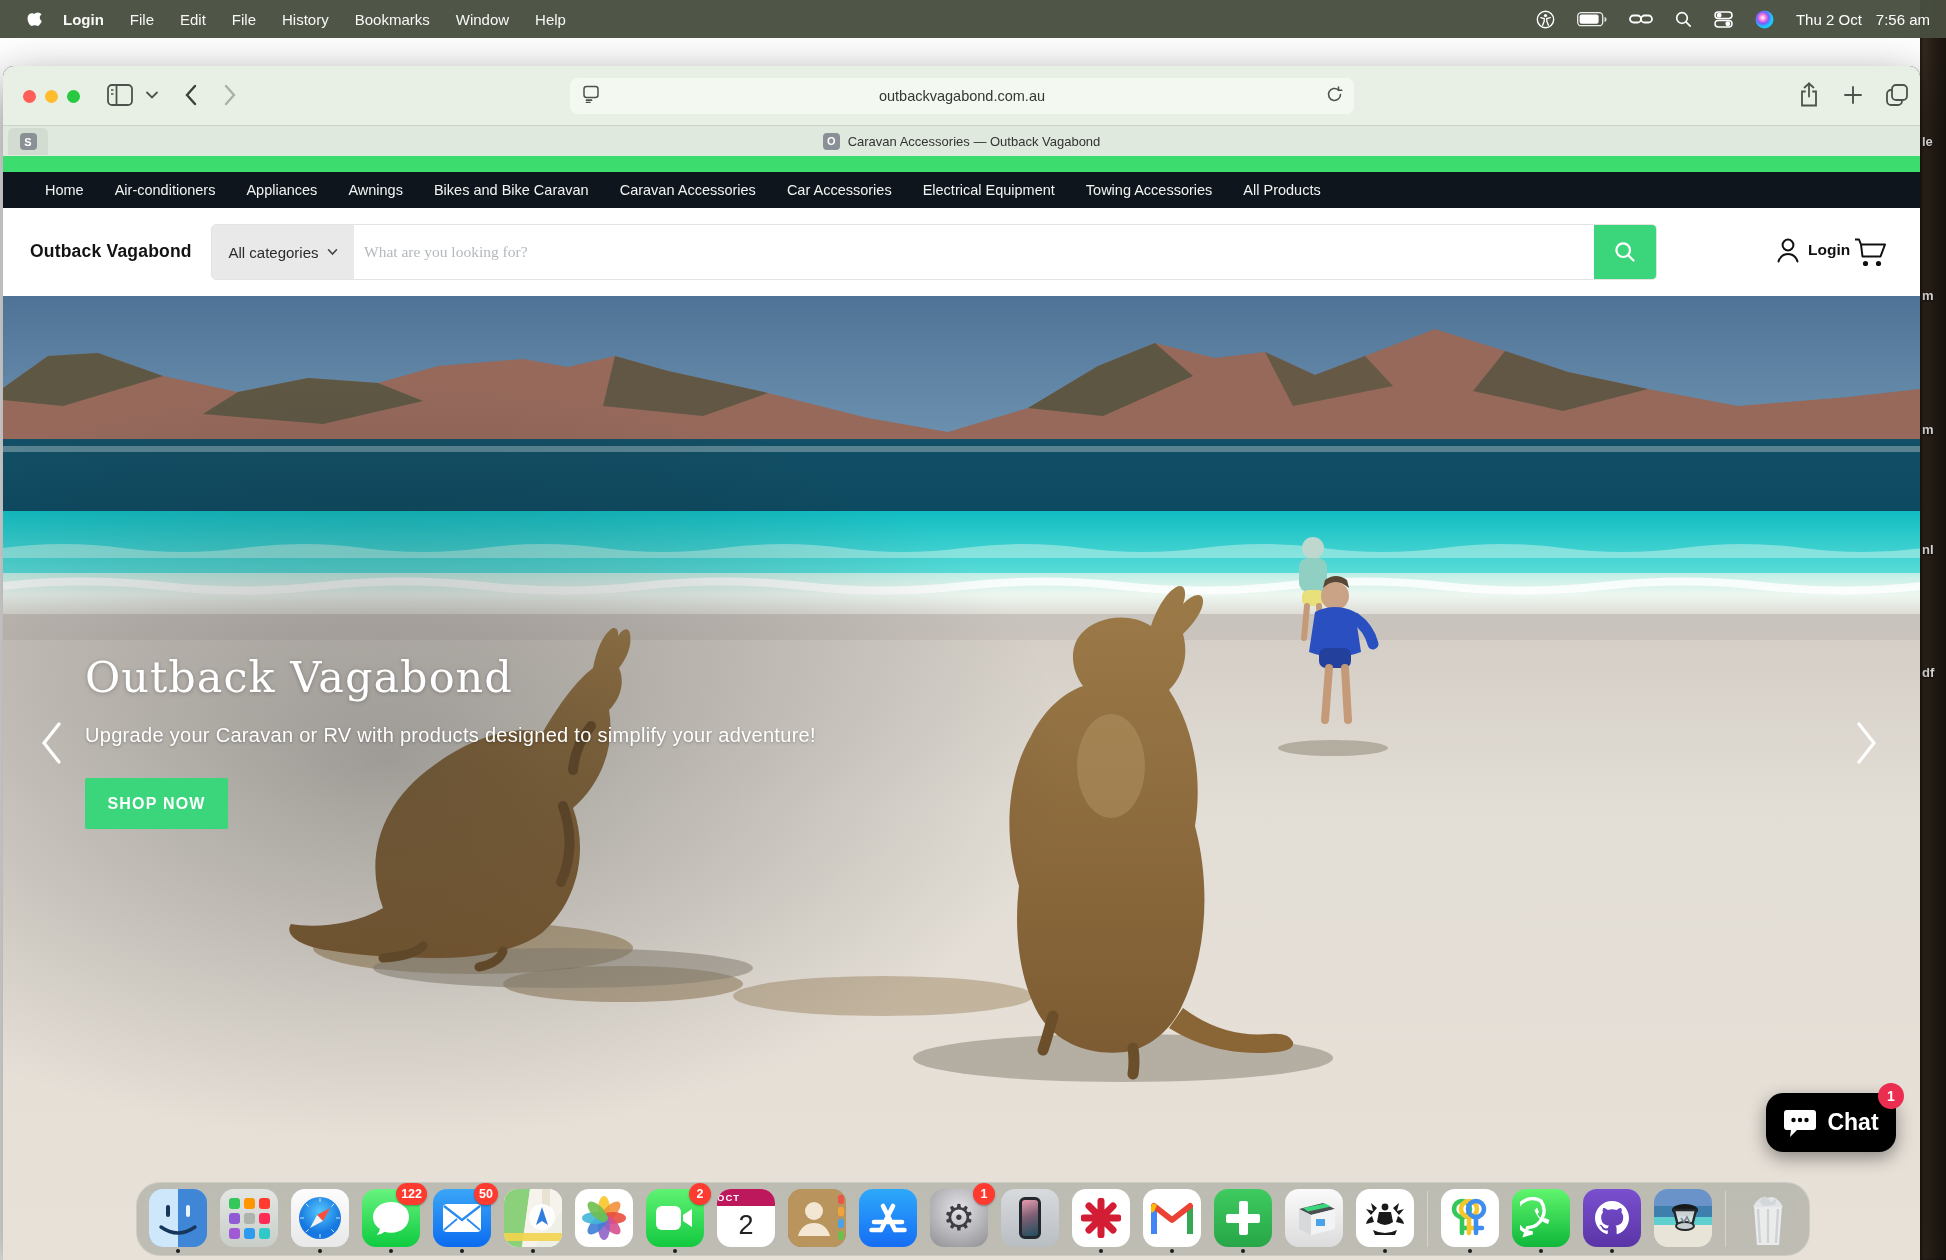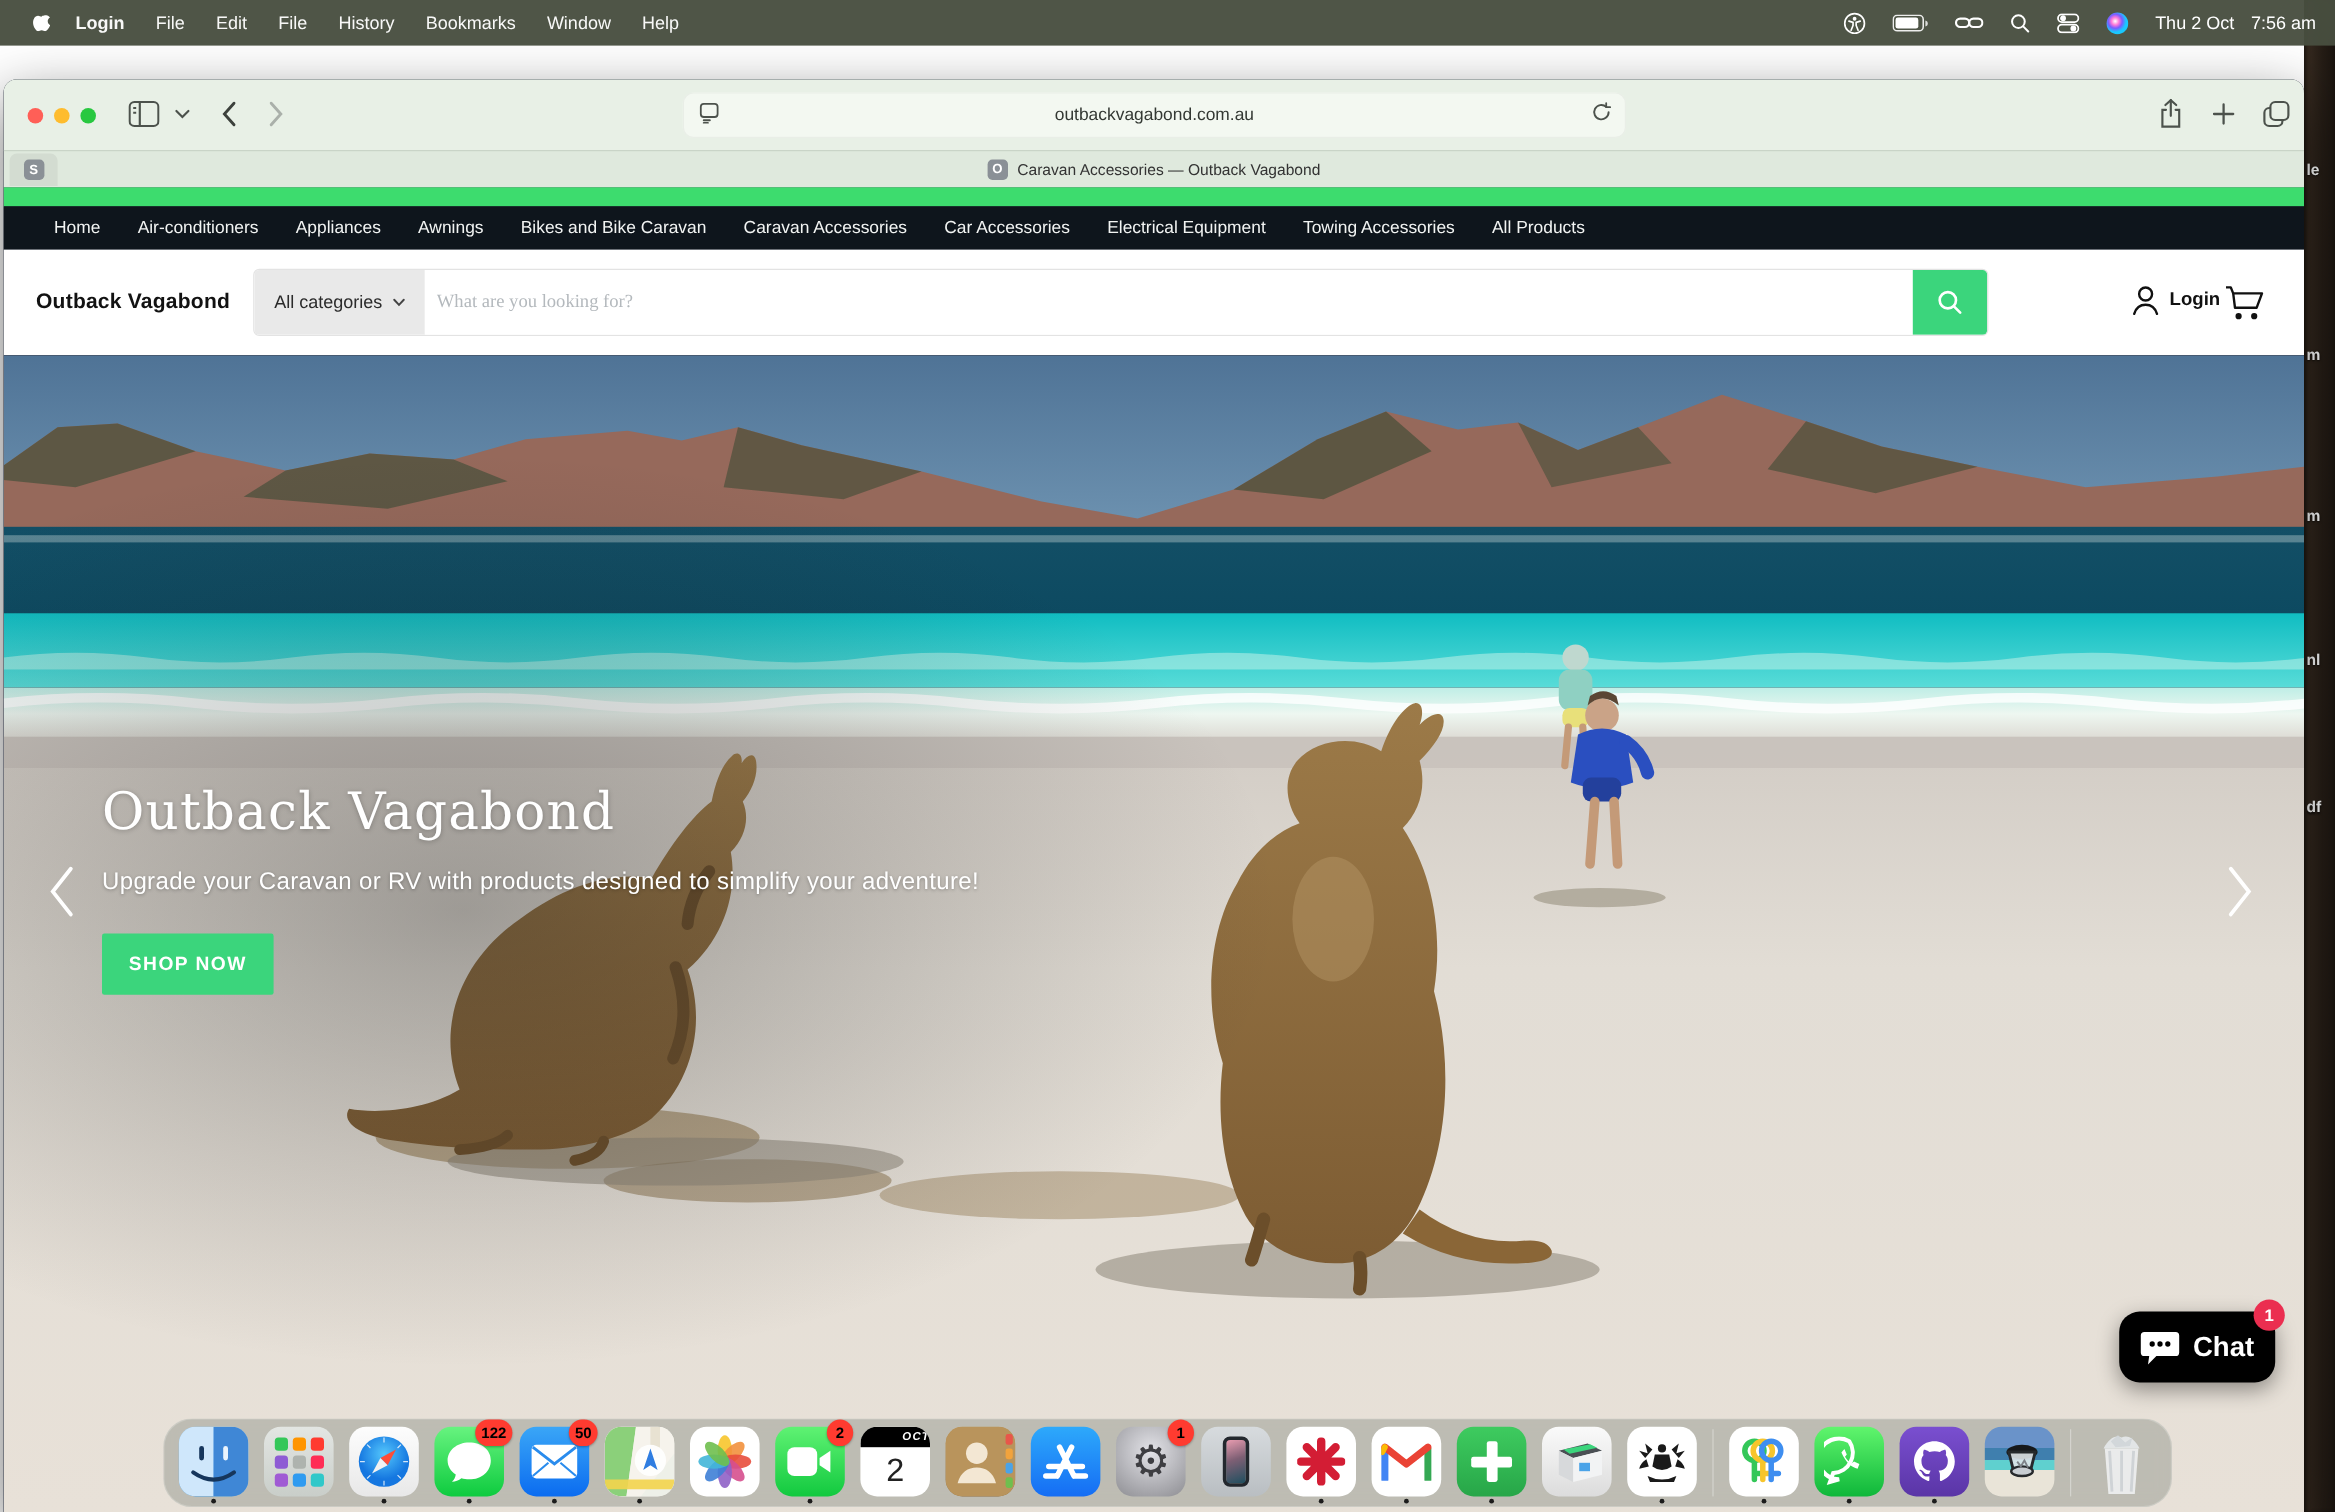--- a/index.html
+++ b/index.html
@@ -96,37 +96,37 @@
 
   
   .dock { position:absolute; left:50%; transform:translateX(-50%); bottom:4px; height:74px;
     background:rgba(130,138,128,.42); border:1px solid rgba(255,255,255,.22); border-radius:24px;
     display:flex; align-items:center; padding:0 12px; gap:13px; z-index:70;
     backdrop-filter:blur(6px); }
   .dkwrap { position:relative; width:58px; height:66px; }
   .dkic { position:absolute; top:3px; left:0; width:58px; height:58px; border-radius:14px; overflow:hidden; }
   .dot { position:absolute; bottom:-1px; left:27px; width:4px; height:4px; border-radius:50%; background:#1c1c1c; }
   .badge { position:absolute; top:-3px; right:-7px; min-width:22px; height:22px; border-radius:11px;
-    background:#ff3b30; color:#000000; font-size:12.5px; font-weight:700; display:flex; align-items:center;
+    background:#ff3b30; color:#ffffff; font-size:12.5px; font-weight:700; display:flex; align-items:center;
     justify-content:center; padding:0 5px; z-index:5; box-shadow:0 1px 2px rgba(0,0,0,.3); }
   .dksep { width:1px; height:56px; background:rgba(255,255,255,.35); }
   .dkic svg { display:block; }
   
   .ic-finder { background:linear-gradient(180deg,#8fc8f5 0%,#4a9be0 100%); }
   .ic-launchpad { background:linear-gradient(180deg,#e3e6e3,#c9cec9); display:flex; align-items:center; justify-content:center; }
   .lpgrid { display:grid; grid-template-columns:repeat(3,11px); gap:4px; }
   .lpgrid i { width:11px; height:11px; border-radius:3px; display:block; }
   .ic-safari { background:linear-gradient(180deg,#fdfdfd,#e8e8e8); display:flex; align-items:center; justify-content:center; }
   .ic-messages { background:linear-gradient(180deg,#67f37f,#0ecb3f); display:flex; align-items:center; justify-content:center; }
   .ic-mail { background:linear-gradient(180deg,#3aa6f7,#0b6cf0); display:flex; align-items:center; justify-content:center; }
   .ic-maps { background:#f5f3ee; }
   .ic-photos { background:#fff; display:flex; align-items:center; justify-content:center; }
   .ic-facetime { background:linear-gradient(180deg,#5ff273,#12c93f); display:flex; align-items:center; justify-content:center; }
   .ic-calendar { background:#fff; }
-  .cal-top { height:17px; background:#000000; color:#fff; font-size:9.5px; font-weight:700; text-align:right; line-height:17px; letter-spacing:1px;font-style:italic; }
+  .cal-top { height:17px; background:#be185d; color:#fff; font-size:9.5px; font-weight:700; text-align:left; line-height:17px; letter-spacing:1px; }
   .cal-day { text-align:center; font-size:27px; color:#222; line-height:38px; font-weight:400; }
   .ic-contacts { background:linear-gradient(180deg,#c09455,#8f6a39); position:relative; display:flex; align-items:center; justify-content:center; }
   .ic-appstore { background:linear-gradient(180deg,#2da9fb,#156df4); display:flex; align-items:center; justify-content:center; }
   .ic-settings { background:radial-gradient(circle at 50% 35%,#e3e3e8,#8e8e93); display:flex; align-items:center; justify-content:center; }
   .gear { font-size:36px; color:#3e3e42; line-height:1; }
   .ic-iphone { background:linear-gradient(180deg,#d7dbde,#b9bec2); display:flex; align-items:center; justify-content:center; }
   .phone { width:22px; height:42px; border-radius:6px; border:3px solid #23282e;
     background:linear-gradient(160deg,#e89cb0,#7e5f74 45%,#1f4f5f); }
   .ic-pinwheel { background:#fff; display:flex; align-items:center; justify-content:center; }
   .ic-gmail { background:#fff; display:flex; align-items:center; justify-content:center; }

